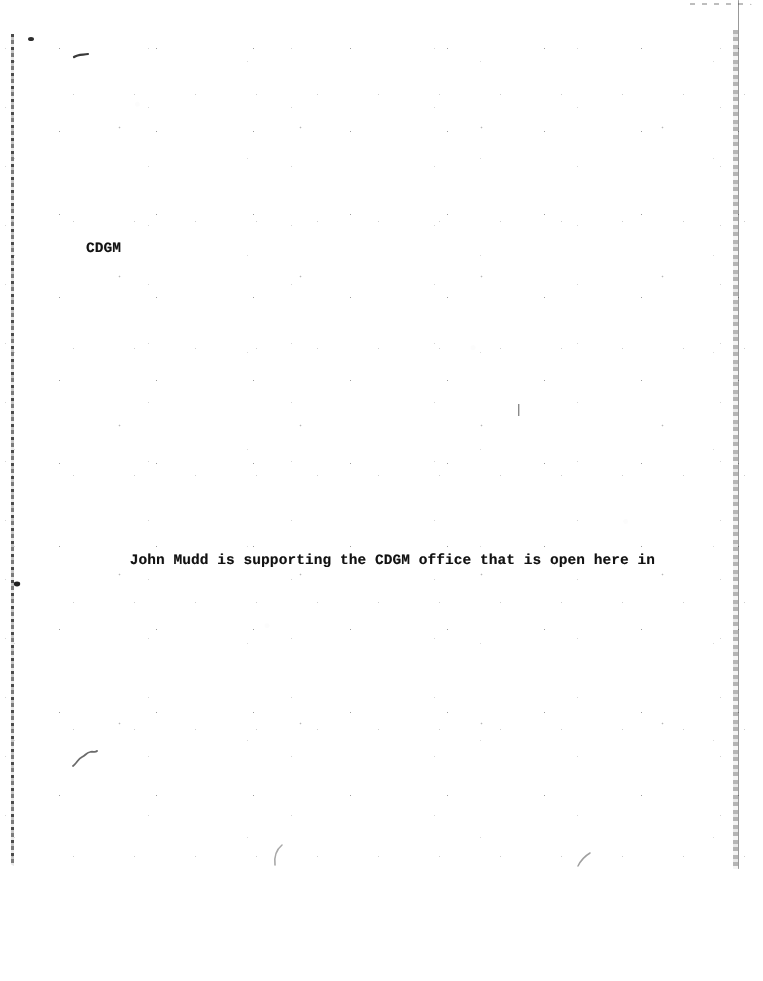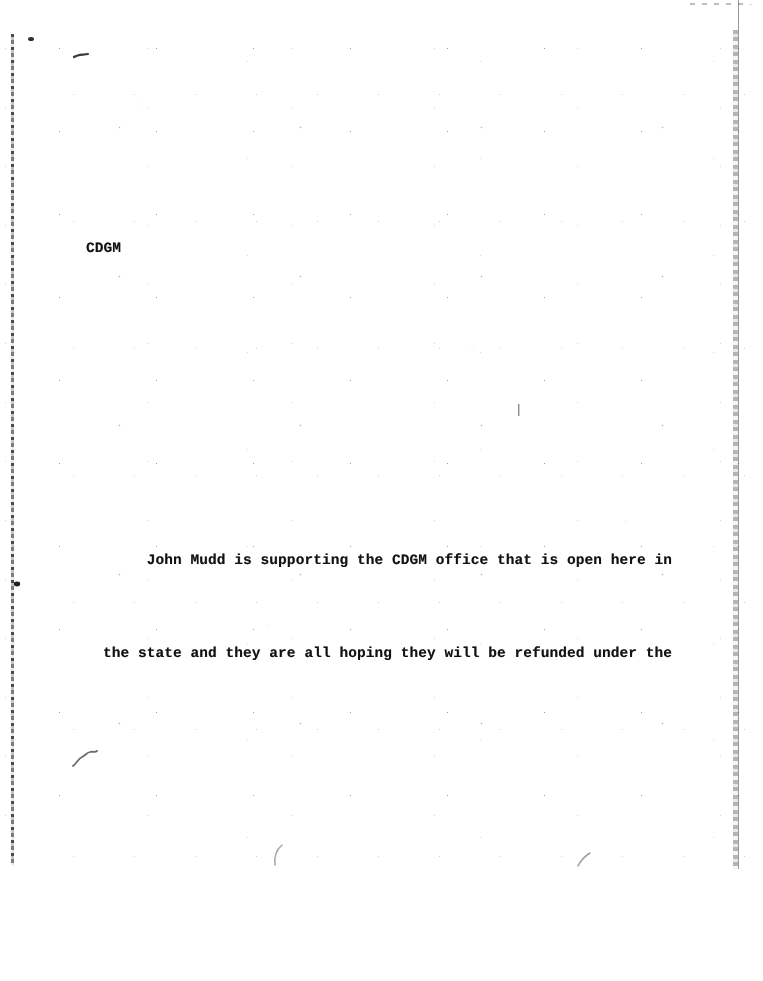--- a/index.html
+++ b/index.html
@@ -186,21 +186,20 @@
   .para {
     margin: 0;
     white-space: pre;
   }
   .blank-line {
     height: 31.2px;
   }
   .doc-line {
     white-space: pre;
     display: block;
-    margin-left: 17px;
   }
 </style>
 </head>
 <body>
 
 <div id="page">
 
   <div class="speckle" id="speckle-main"></div>
   <div class="speckle" id="speckle-sparse"></div>
 
@@ -245,21 +244,20 @@
   </svg>
 
   <div id="typescript">
 
     <div id="doc-heading">CDGM</div>
 
     <div class="blank-line"></div>
 
     <div class="para">
       <span class="doc-line">     John Mudd is supporting the CDGM office that is open here in</span>
-      <span class="doc-line">the state and they are all hoping they will be refunded under the</span>
     </div>
 
     
 
     
 
   </div>
 
 </div>
 

